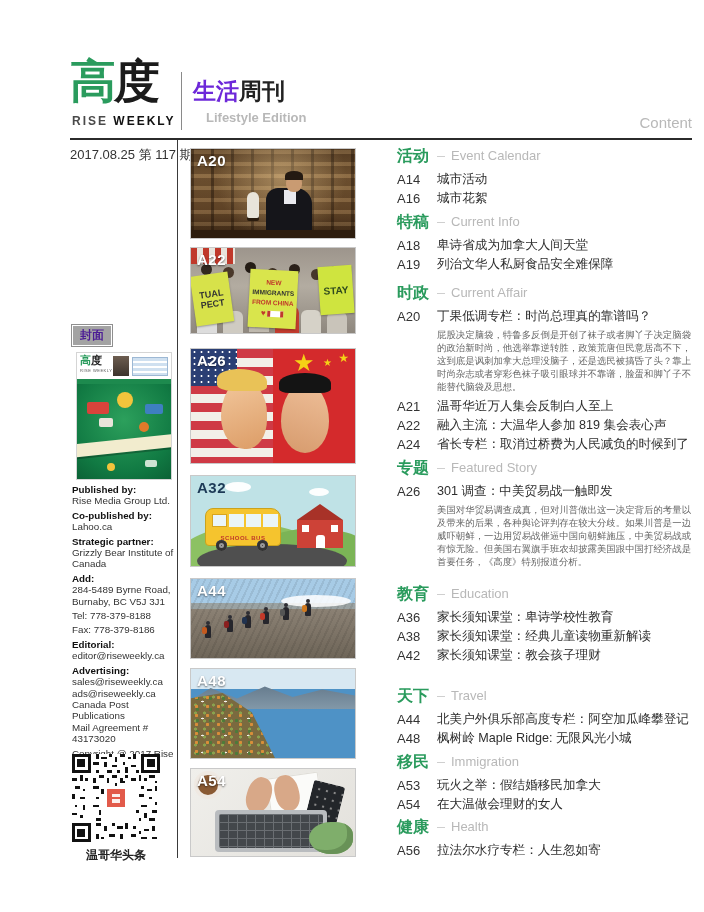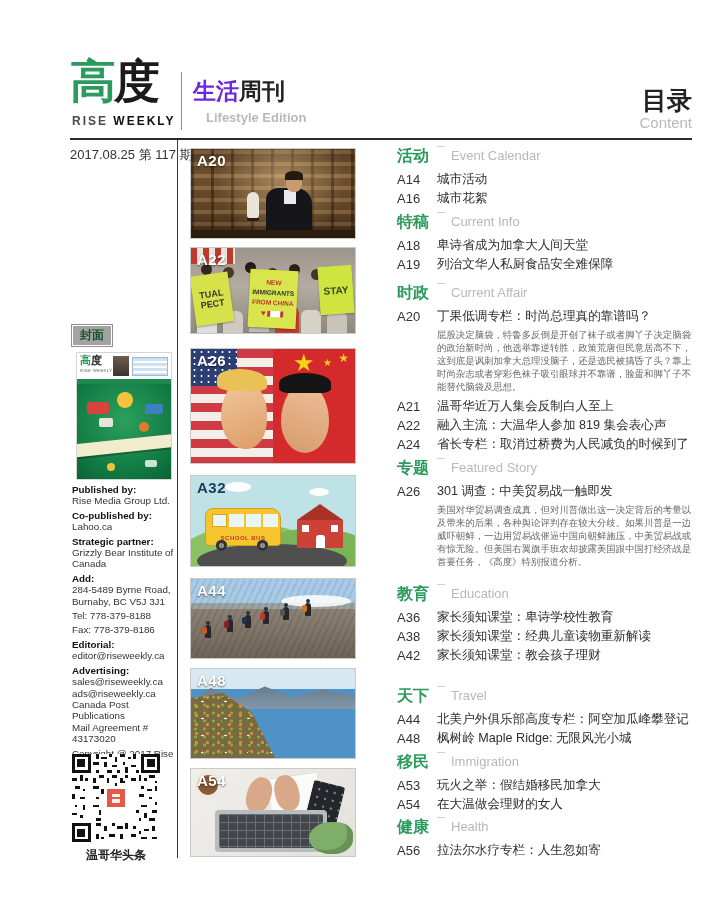--- a/index.html
+++ b/index.html
@@ -13,21 +13,21 @@
   .vdiv-top{position:absolute;left:181px;top:72px;width:1px;height:58px;background:#8a8a8a;}
   .ed-cn{position:absolute;left:193px;top:78px;font-size:23px;font-weight:bold;line-height:1.2;}
   .ed-cn .g{color:#6d28d9;} .ed-cn .d{color:#222;}
   .ed-en{position:absolute;left:206px;top:110px;font-size:13px;font-weight:bold;color:#b8b8b8;}
   .toc-cn{position:absolute;left:540px;width:152px;top:84px;text-align:right;font-size:25px;font-weight:bold;color:#222;}
   .toc-en{position:absolute;left:540px;width:152px;top:114px;text-align:right;font-size:15px;color:#b8b8b8;}
   .hline{position:absolute;left:70px;top:138px;width:622px;height:2px;background:#2b2b2b;}
   .issue{position:absolute;left:70px;top:146px;font-size:13px;color:#333;}
   .vdiv-main{position:absolute;left:177px;top:140px;width:1px;height:718px;background:#3a3a3a;}
   
-  .cover-tag{position:absolute;left:72px;top:325px;padding:2px 8px;background:#a3a3a3;color:#14532d;
+  .cover-tag{position:absolute;left:72px;top:325px;padding:2px 8px;background:#a3a3a3;color:#4c1d95;
              font-size:12px;font-weight:bold;box-shadow:inset 0 0 0 1px #fff,0 0 0 1px #8f8f8f;}
   .cover{position:absolute;left:76px;top:352px;width:94px;height:126px;border:1px solid #d5d5d5;background:#0f6b3a;overflow:hidden;}
   .cover-band{position:absolute;left:0;top:0;right:0;height:26px;background:#fff;}
   .cover-logo{position:absolute;left:3px;top:2px;font-size:11px;font-weight:900;line-height:1;}
   .cover-logo .g{color:#2a9b5d;} .cover-logo .d{color:#1b1b1b;}
   .cover-logo-en{position:absolute;left:3px;top:15px;font-size:4px;color:#555;letter-spacing:.5px;}
   .cover-photo{position:absolute;left:36px;top:3px;width:16px;height:20px;background:linear-gradient(180deg,#6d5d50,#3c332c);}
   .cover-table{position:absolute;right:3px;top:4px;width:34px;height:17px;border:1px solid #9db8d4;
                background:repeating-linear-gradient(180deg,#cfe0f0 0 3px,#fff 3px 5px);}
   .cover-strip{position:absolute;left:0;top:26px;right:0;height:5px;background:#1d8a4e;}
@@ -141,40 +141,39 @@
   .a54-hand{position:absolute;background:#d8a888;border-radius:45%;}
   .a54-calc{position:absolute;right:14px;top:14px;width:32px;height:40px;background:#23262a;border-radius:3px;transform:rotate(14deg);
     background-image:radial-gradient(#888 1px,rgba(0,0,0,0) 1.6px);background-size:8px 8px;background-position:3px 12px;}
   .a54-paper{position:absolute;right:34px;top:6px;width:50px;height:44px;background:#fbfbf9;border:1px solid #e0ded8;transform:rotate(-8deg);}
   .a54-plant{position:absolute;right:2px;bottom:2px;width:44px;height:32px;background:#7fae6b;border-radius:50% 40% 45% 50%;
     box-shadow:inset -6px -4px 0 #689257;}
   .a54-coffee{position:absolute;left:3px;top:2px;width:20px;height:20px;background:#8a5a33;border:4px solid #efe9e2;border-radius:50%;}
   
   .toc{position:absolute;left:397px;top:0;width:296px;}
   .sec{position:absolute;left:0;width:296px;}
-  .sec-head{display:flex;align-items:flex-start;margin-bottom:6px;line-height:20px;}
+  .sec-head{display:flex;align-items:center;margin-bottom:6px;line-height:20px;}
   .sec-cn{font-size:16px;font-weight:bold;color:#2a9b5d;}
   .sec-dash{width:8px;height:1px;background:#cfcfcf;margin:0 6px 0 8px;}
   .sec-en{font-size:13px;color:#b8b8b8;}
   .entry{display:flex;margin-bottom:4px;line-height:15px;}
   .code{flex:none;width:40px;font-size:13px;color:#333;}
   .etitle{font-size:12.6px;color:#2e2e2e;}
   .excerpt{margin:2px 0 6px 40px;width:254px;font-size:9.4px;line-height:13px;color:#666;text-align:justify;}
 </style>
 </head>
 <body>
 
 <div class="page">
 
   <div class="logo-cn"><span class="g">高</span><span class="d">度</span></div>
   <div class="logo-en"><span class="l">RISE</span> <span class="d">WEEKLY</span></div>
   <div class="vdiv-top"></div>
   <div class="ed-cn"><span class="g">生活</span><span class="d">周刊</span></div>
   <div class="ed-en">Lifestyle Edition</div>
-  <div class="toc-cn">目录</div>
   <div class="toc-en">Content</div>
   <div class="hline"></div>
   <div class="issue">2017.08.25 第 117 期</div>
   <div class="vdiv-main"></div>
 
   <div class="cover-tag">封面</div>
   <div class="cover">
     <div class="cover-band">
       <div class="cover-logo"><span class="g">高</span><span class="d">度</span></div>
       <div class="cover-logo-en">RISE WEEKLY</div>

